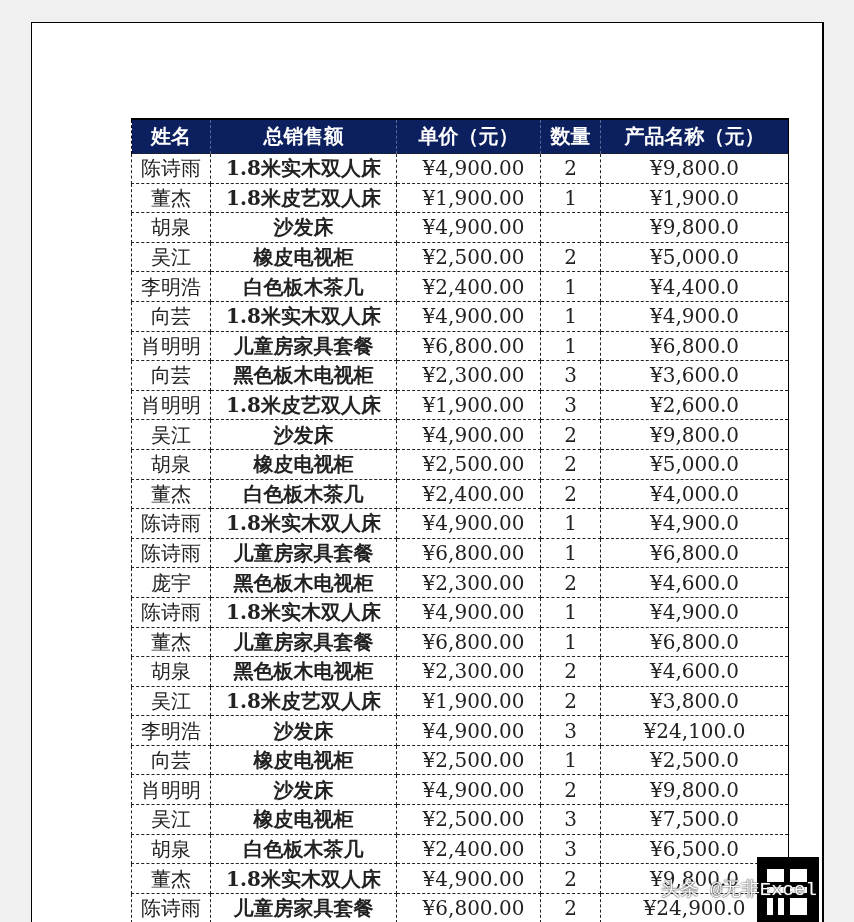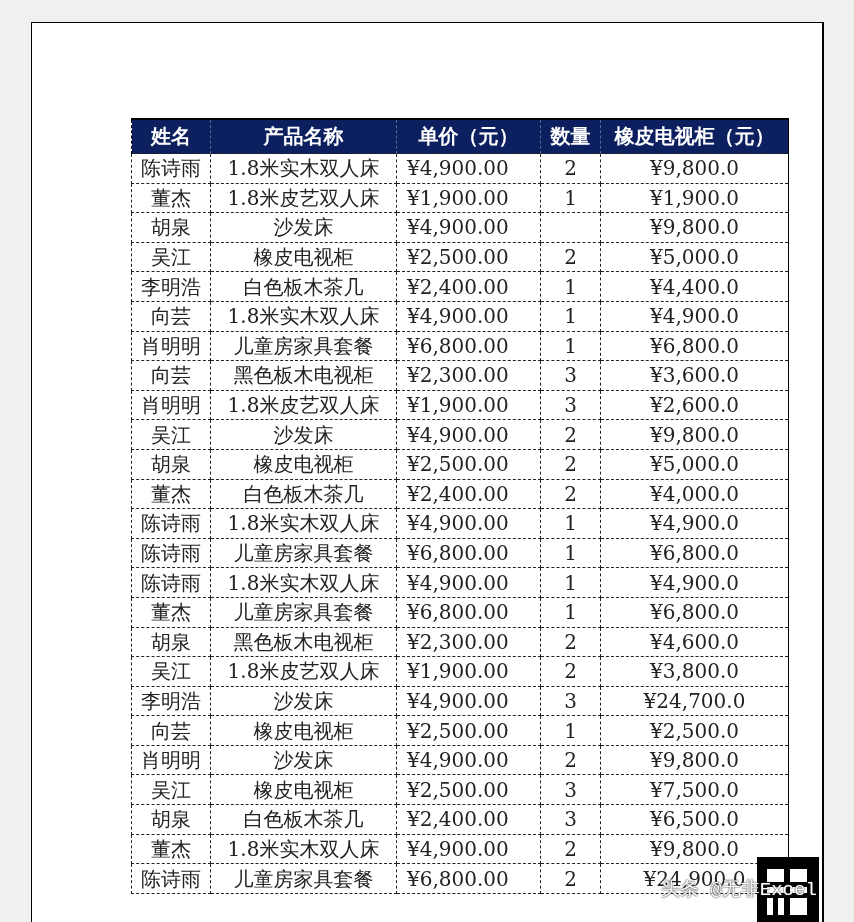--- a/index.html
+++ b/index.html
@@ -69,25 +69,26 @@
       text-align: center;
       white-space: nowrap;
       overflow: hidden;
       border: 1px dashed #222;
       line-height: 28px;
     }
     table.data tbody td:last-child {
       border-right: 1px solid #000;
     }
     table.data tbody td.price {
-      text-align: left;
+      text-align: center;
       padding-left: 10px;
     }
     table.data tbody td.prod {
       letter-spacing: 0px;
+      font-weight: bold;
     }
 
     .watermark {
       position: absolute;
       left: 661px;
       top: 876px;
       font-family: Liberation Mono, monospace;
       font-size: 19px;
       color: #ffffff;
       text-shadow: 0 0 2px #333, 0 0 1px #333;
@@ -116,24 +117,24 @@
     <colgroup>
       <col class="c-name">
         <col class="c-prod">
         <col class="c-price">
         <col class="c-qty">
         <col class="c-total">
     </colgroup>
     <thead>
       <tr>
         <th>姓名</th>
-        <th>产品名称</th>
+        <th>总销售额</th>
         <th>单价（元）</th>
         <th>数量</th>
-        <th>橡皮电视柜（元）</th>
+        <th>产品名称（元）</th>
       </tr>
     </thead>
     <tbody id="tbody">
         <tr>
           <td class="name">陈诗雨</td>
           <td class="prod">1.8米实木双人床</td>
           <td class="price">¥4,900.00</td>
           <td class="qty">2</td>
           <td class="total">¥9,800.0</td>
         </tr>
@@ -222,20 +223,27 @@
           <td class="total">¥4,900.0</td>
         </tr>
         <tr>
           <td class="name">陈诗雨</td>
           <td class="prod">儿童房家具套餐</td>
           <td class="price">¥6,800.00</td>
           <td class="qty">1</td>
           <td class="total">¥6,800.0</td>
         </tr>
         <tr>
+          <td class="name">庞宇</td>
+          <td class="prod">黑色板木电视柜</td>
+          <td class="price">¥2,300.00</td>
+          <td class="qty">2</td>
+          <td class="total">¥4,600.0</td>
+        </tr>
+        <tr>
           <td class="name">陈诗雨</td>
           <td class="prod">1.8米实木双人床</td>
           <td class="price">¥4,900.00</td>
           <td class="qty">1</td>
           <td class="total">¥4,900.0</td>
         </tr>
         <tr>
           <td class="name">董杰</td>
           <td class="prod">儿童房家具套餐</td>
           <td class="price">¥6,800.00</td>
@@ -254,21 +262,21 @@
           <td class="prod">1.8米皮艺双人床</td>
           <td class="price">¥1,900.00</td>
           <td class="qty">2</td>
           <td class="total">¥3,800.0</td>
         </tr>
         <tr>
           <td class="name">李明浩</td>
           <td class="prod">沙发床</td>
           <td class="price">¥4,900.00</td>
           <td class="qty">3</td>
-          <td class="total">¥24,700.0</td>
+          <td class="total">¥24,100.0</td>
         </tr>
         <tr>
           <td class="name">向芸</td>
           <td class="prod">橡皮电视柜</td>
           <td class="price">¥2,500.00</td>
           <td class="qty">1</td>
           <td class="total">¥2,500.0</td>
         </tr>
         <tr>
           <td class="name">肖明明</td>

